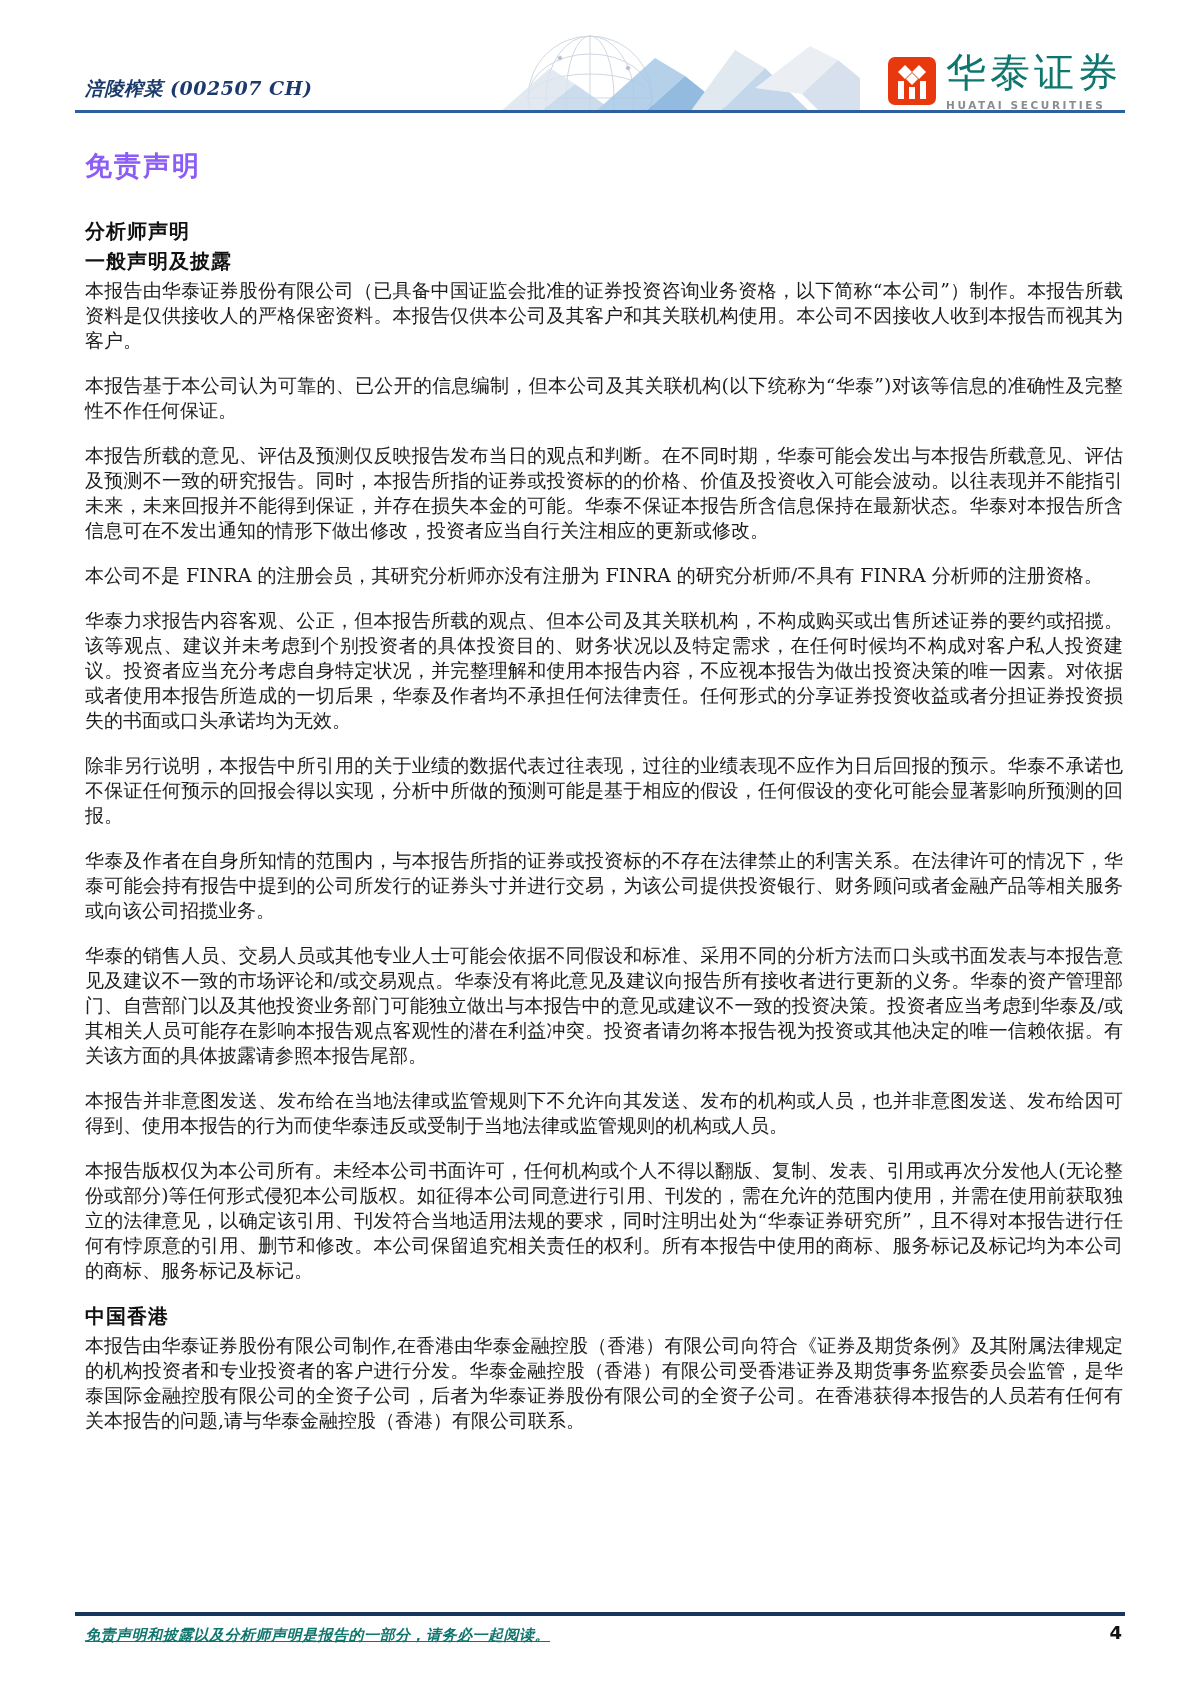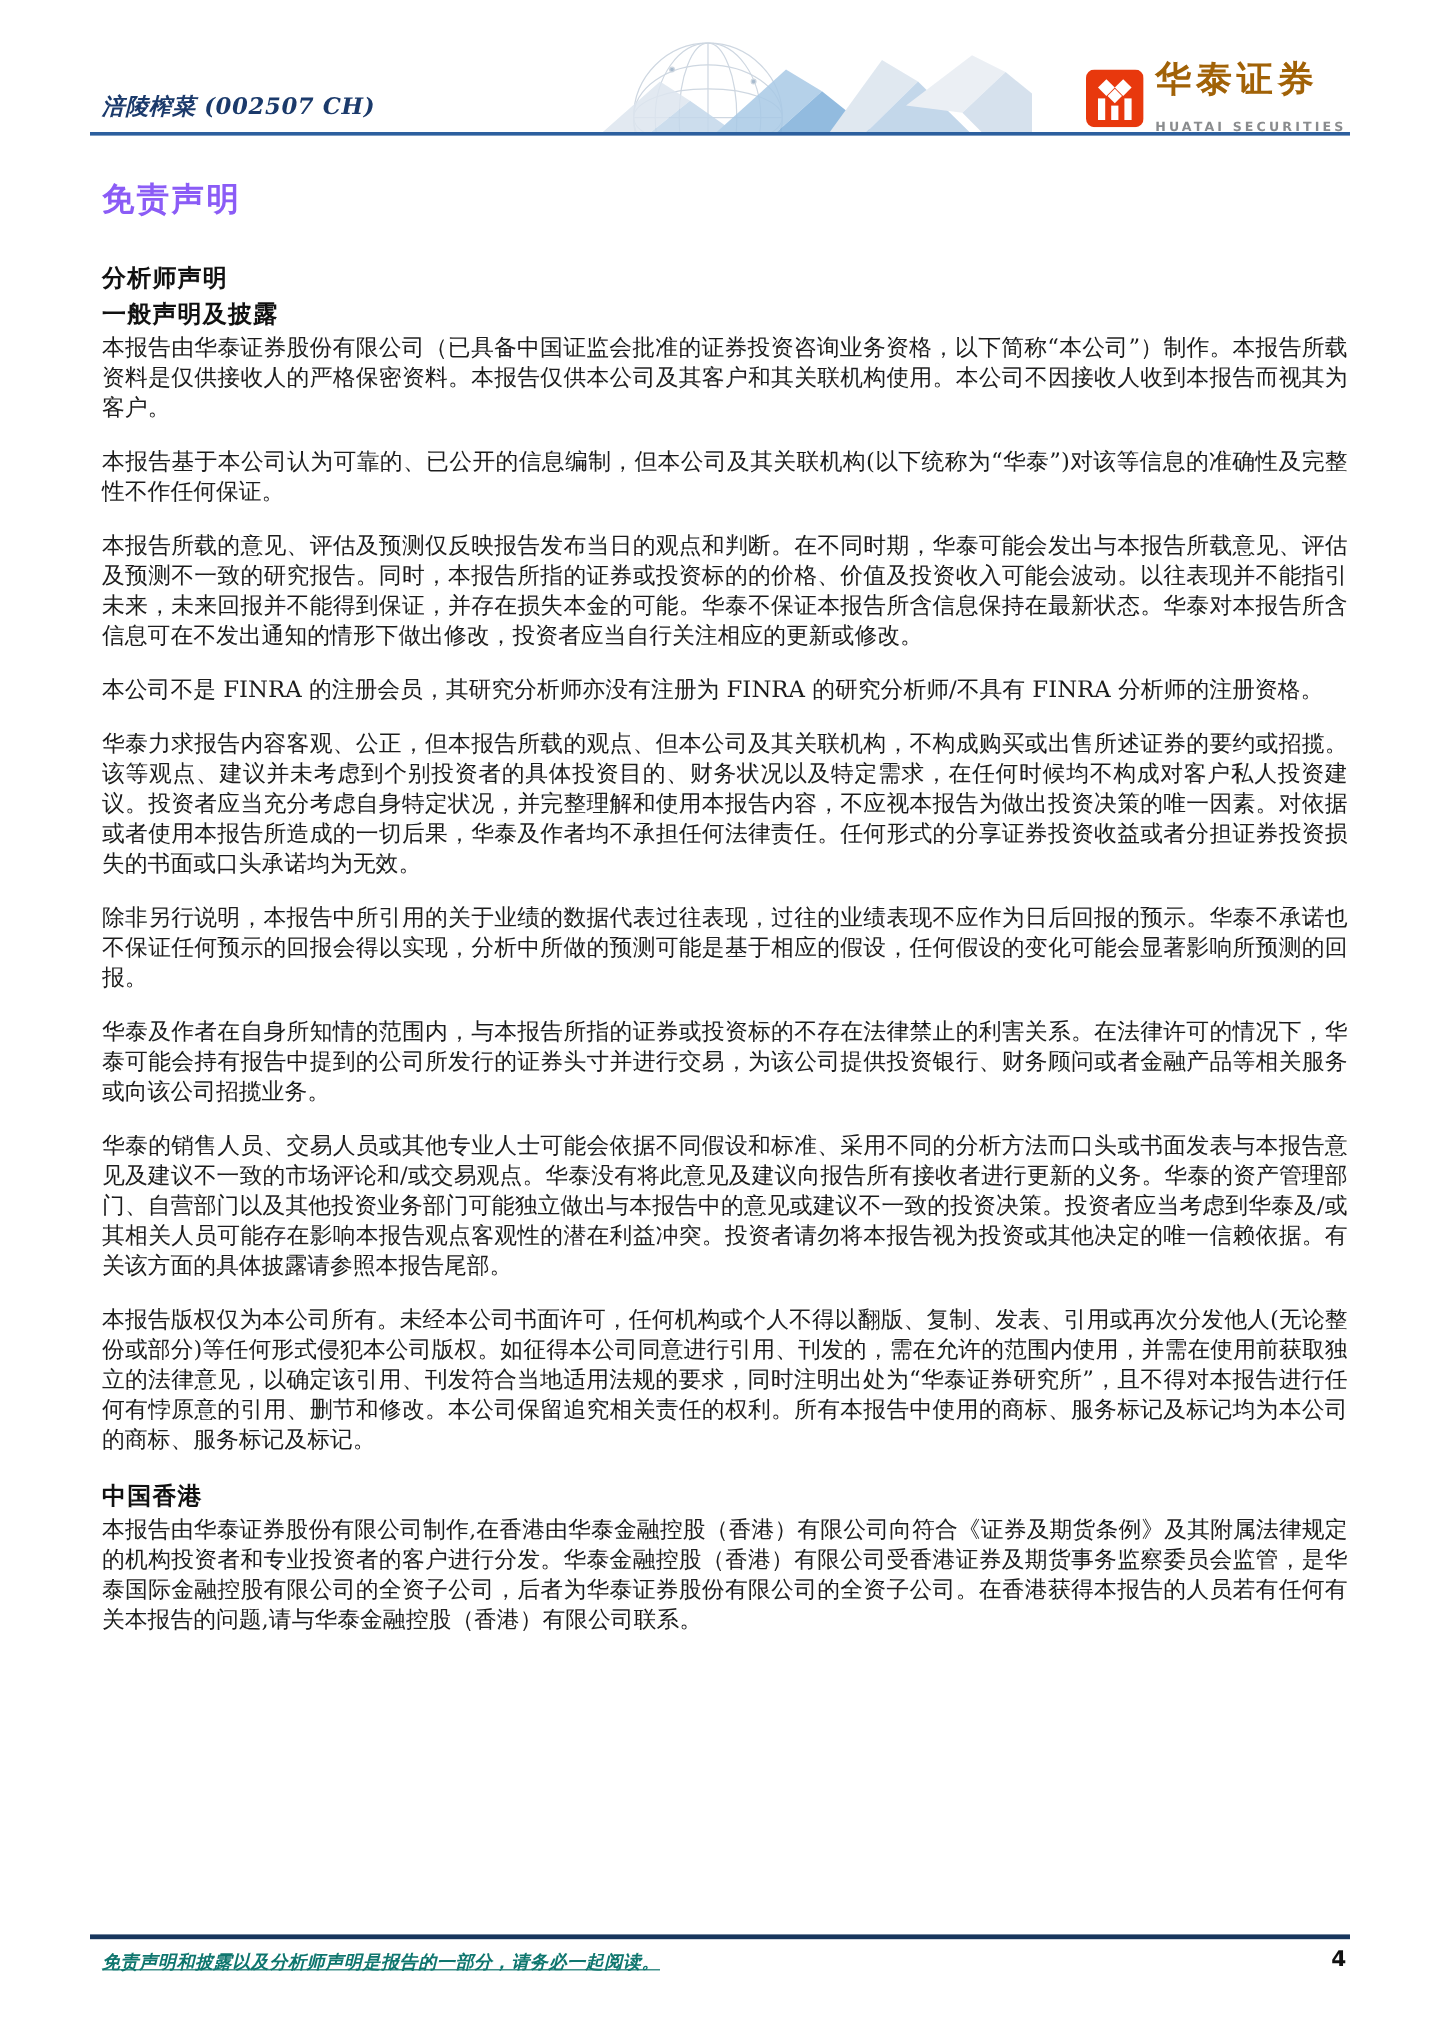--- a/index.html
+++ b/index.html
@@ -40,32 +40,32 @@
     position: absolute;
     right: 78px; top: 52px;
     display: flex;
     align-items: center;
     gap: 10px;
   }
   .logo-mark { width: 48px; height: 48px; display: block; }
   .logo-text { display: flex; flex-direction: column; line-height: 1; }
   .logo-cn {
     font-family: "DejaVu Sans", sans-serif;
-    font-size: 30px;
-    font-weight: bold;
-    color: #a16207;
+    font-size: 40px;
+    font-weight: normal;
+    color: #0f766e;
     letter-spacing: 4px;
   }
   .logo-en {
     font-family: "DejaVu Sans", sans-serif;
     font-size: 10.5px;
     font-weight: bold;
     color: #8a8c8e;
     letter-spacing: 2.6px;
-    margin-top: 19px;
+    margin-top: 8px;
   }
   .header-rule {
     position: absolute;
     left: 75px; right: 75px; top: 110px;
     height: 3px;
     background: #2c5f9e;
   }
 
   
   .content {
@@ -192,20 +192,21 @@
     <div class="section">
       <div class="section-heading">一般声明及披露</div>
       <p>本报告由华泰证券股份有限公司（已具备中国证监会批准的证券投资咨询业务资格，以下简称“本公司”）制作。本报告所载资料是仅供接收人的严格保密资料。本报告仅供本公司及其客户和其关联机构使用。本公司不因接收人收到本报告而视其为客户。</p>
       <p>本报告基于本公司认为可靠的、已公开的信息编制，但本公司及其关联机构(以下统称为“华泰”)对该等信息的准确性及完整性不作任何保证。</p>
       <p>本报告所载的意见、评估及预测仅反映报告发布当日的观点和判断。在不同时期，华泰可能会发出与本报告所载意见、评估及预测不一致的研究报告。同时，本报告所指的证券或投资标的的价格、价值及投资收入可能会波动。以往表现并不能指引未来，未来回报并不能得到保证，并存在损失本金的可能。华泰不保证本报告所含信息保持在最新状态。华泰对本报告所含信息可在不发出通知的情形下做出修改，投资者应当自行关注相应的更新或修改。</p>
       <p>本公司不是 FINRA 的注册会员，其研究分析师亦没有注册为 FINRA 的研究分析师/不具有 FINRA 分析师的注册资格。</p>
       <p>华泰力求报告内容客观、公正，但本报告所载的观点、但本公司及其关联机构，不构成购买或出售所述证券的要约或招揽。该等观点、建议并未考虑到个别投资者的具体投资目的、财务状况以及特定需求，在任何时候均不构成对客户私人投资建议。投资者应当充分考虑自身特定状况，并完整理解和使用本报告内容，不应视本报告为做出投资决策的唯一因素。对依据或者使用本报告所造成的一切后果，华泰及作者均不承担任何法律责任。任何形式的分享证券投资收益或者分担证券投资损失的书面或口头承诺均为无效。</p>
       <p>除非另行说明，本报告中所引用的关于业绩的数据代表过往表现，过往的业绩表现不应作为日后回报的预示。华泰不承诺也不保证任何预示的回报会得以实现，分析中所做的预测可能是基于相应的假设，任何假设的变化可能会显著影响所预测的回报。</p>
       <p>华泰及作者在自身所知情的范围内，与本报告所指的证券或投资标的不存在法律禁止的利害关系。在法律许可的情况下，华泰可能会持有报告中提到的公司所发行的证券头寸并进行交易，为该公司提供投资银行、财务顾问或者金融产品等相关服务或向该公司招揽业务。</p>
       <p>华泰的销售人员、交易人员或其他专业人士可能会依据不同假设和标准、采用不同的分析方法而口头或书面发表与本报告意见及建议不一致的市场评论和/或交易观点。华泰没有将此意见及建议向报告所有接收者进行更新的义务。华泰的资产管理部门、自营部门以及其他投资业务部门可能独立做出与本报告中的意见或建议不一致的投资决策。投资者应当考虑到华泰及/或其相关人员可能存在影响本报告观点客观性的潜在利益冲突。投资者请勿将本报告视为投资或其他决定的唯一信赖依据。有关该方面的具体披露请参照本报告尾部。</p>
+      <p>本报告并非意图发送、发布给在当地法律或监管规则下不允许向其发送、发布的机构或人员，也并非意图发送、发布给因可得到、使用本报告的行为而使华泰违反或受制于当地法律或监管规则的机构或人员。</p>
       <p>本报告版权仅为本公司所有。未经本公司书面许可，任何机构或个人不得以翻版、复制、发表、引用或再次分发他人(无论整份或部分)等任何形式侵犯本公司版权。如征得本公司同意进行引用、刊发的，需在允许的范围内使用，并需在使用前获取独立的法律意见，以确定该引用、刊发符合当地适用法规的要求，同时注明出处为“华泰证券研究所”，且不得对本报告进行任何有悖原意的引用、删节和修改。本公司保留追究相关责任的权利。所有本报告中使用的商标、服务标记及标记均为本公司的商标、服务标记及标记。</p>
     </div>
 
     <div class="section">
       <div class="section-heading">中国香港</div>
       <p>本报告由华泰证券股份有限公司制作,在香港由华泰金融控股（香港）有限公司向符合《证券及期货条例》及其附属法律规定的机构投资者和专业投资者的客户进行分发。华泰金融控股（香港）有限公司受香港证券及期货事务监察委员会监管，是华泰国际金融控股有限公司的全资子公司，后者为华泰证券股份有限公司的全资子公司。在香港获得本报告的人员若有任何有关本报告的问题,请与华泰金融控股（香港）有限公司联系。</p>
     </div>
 
   </div>
 

